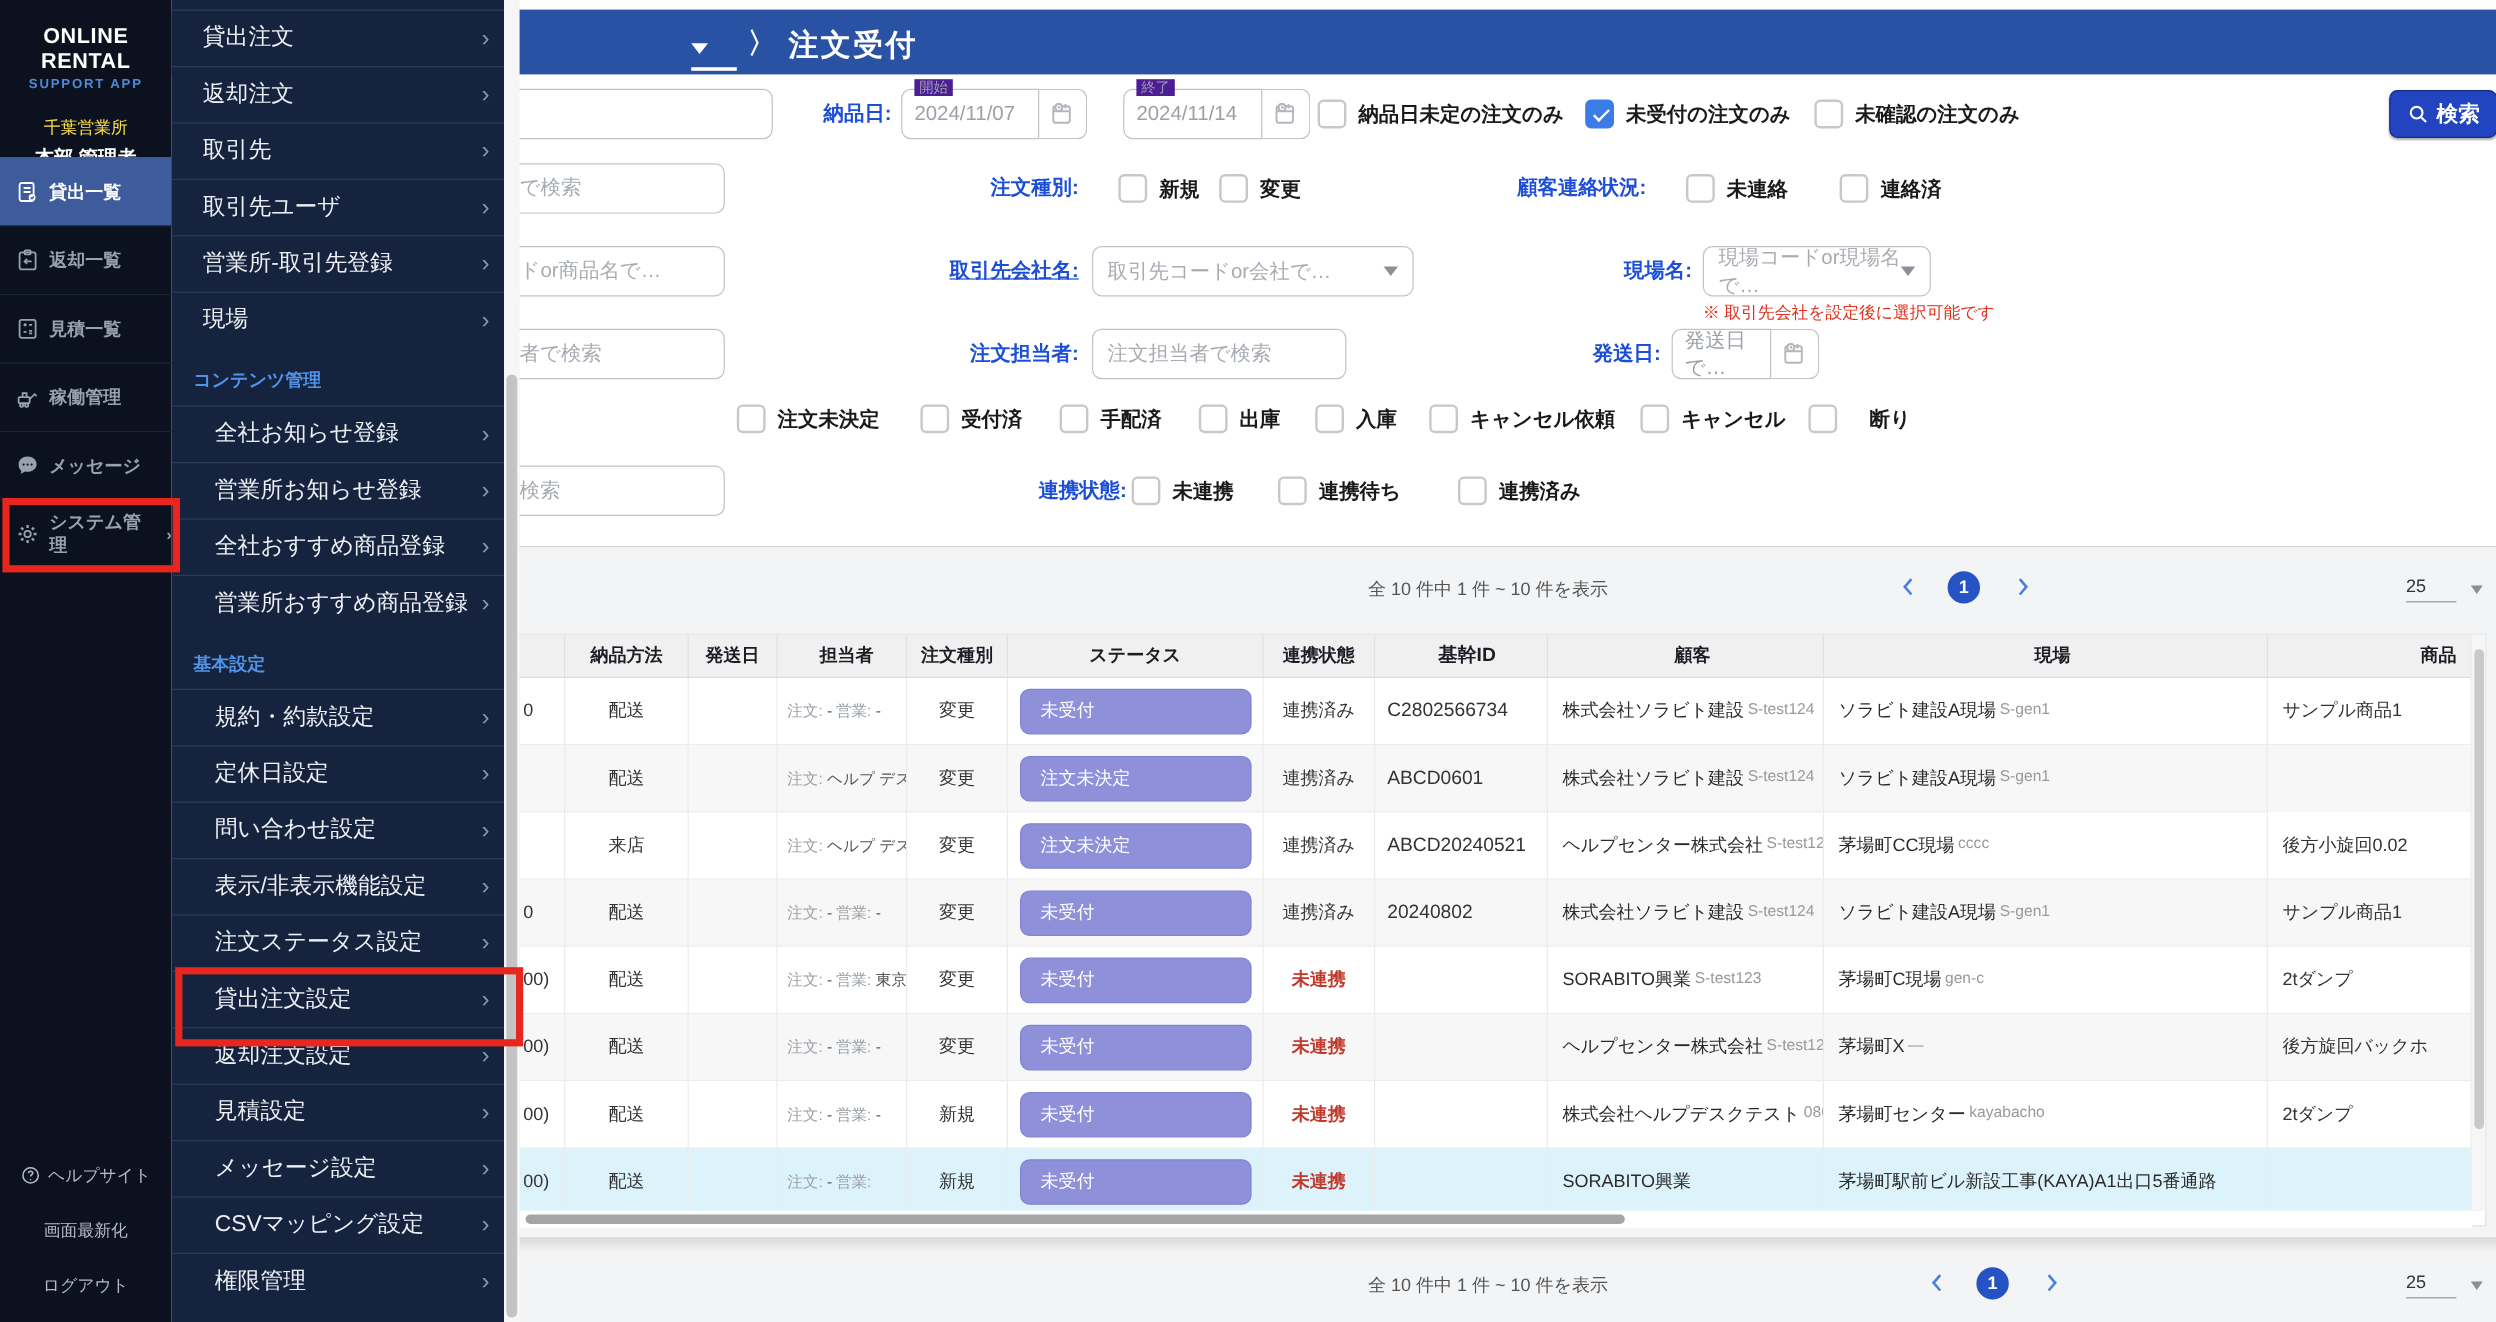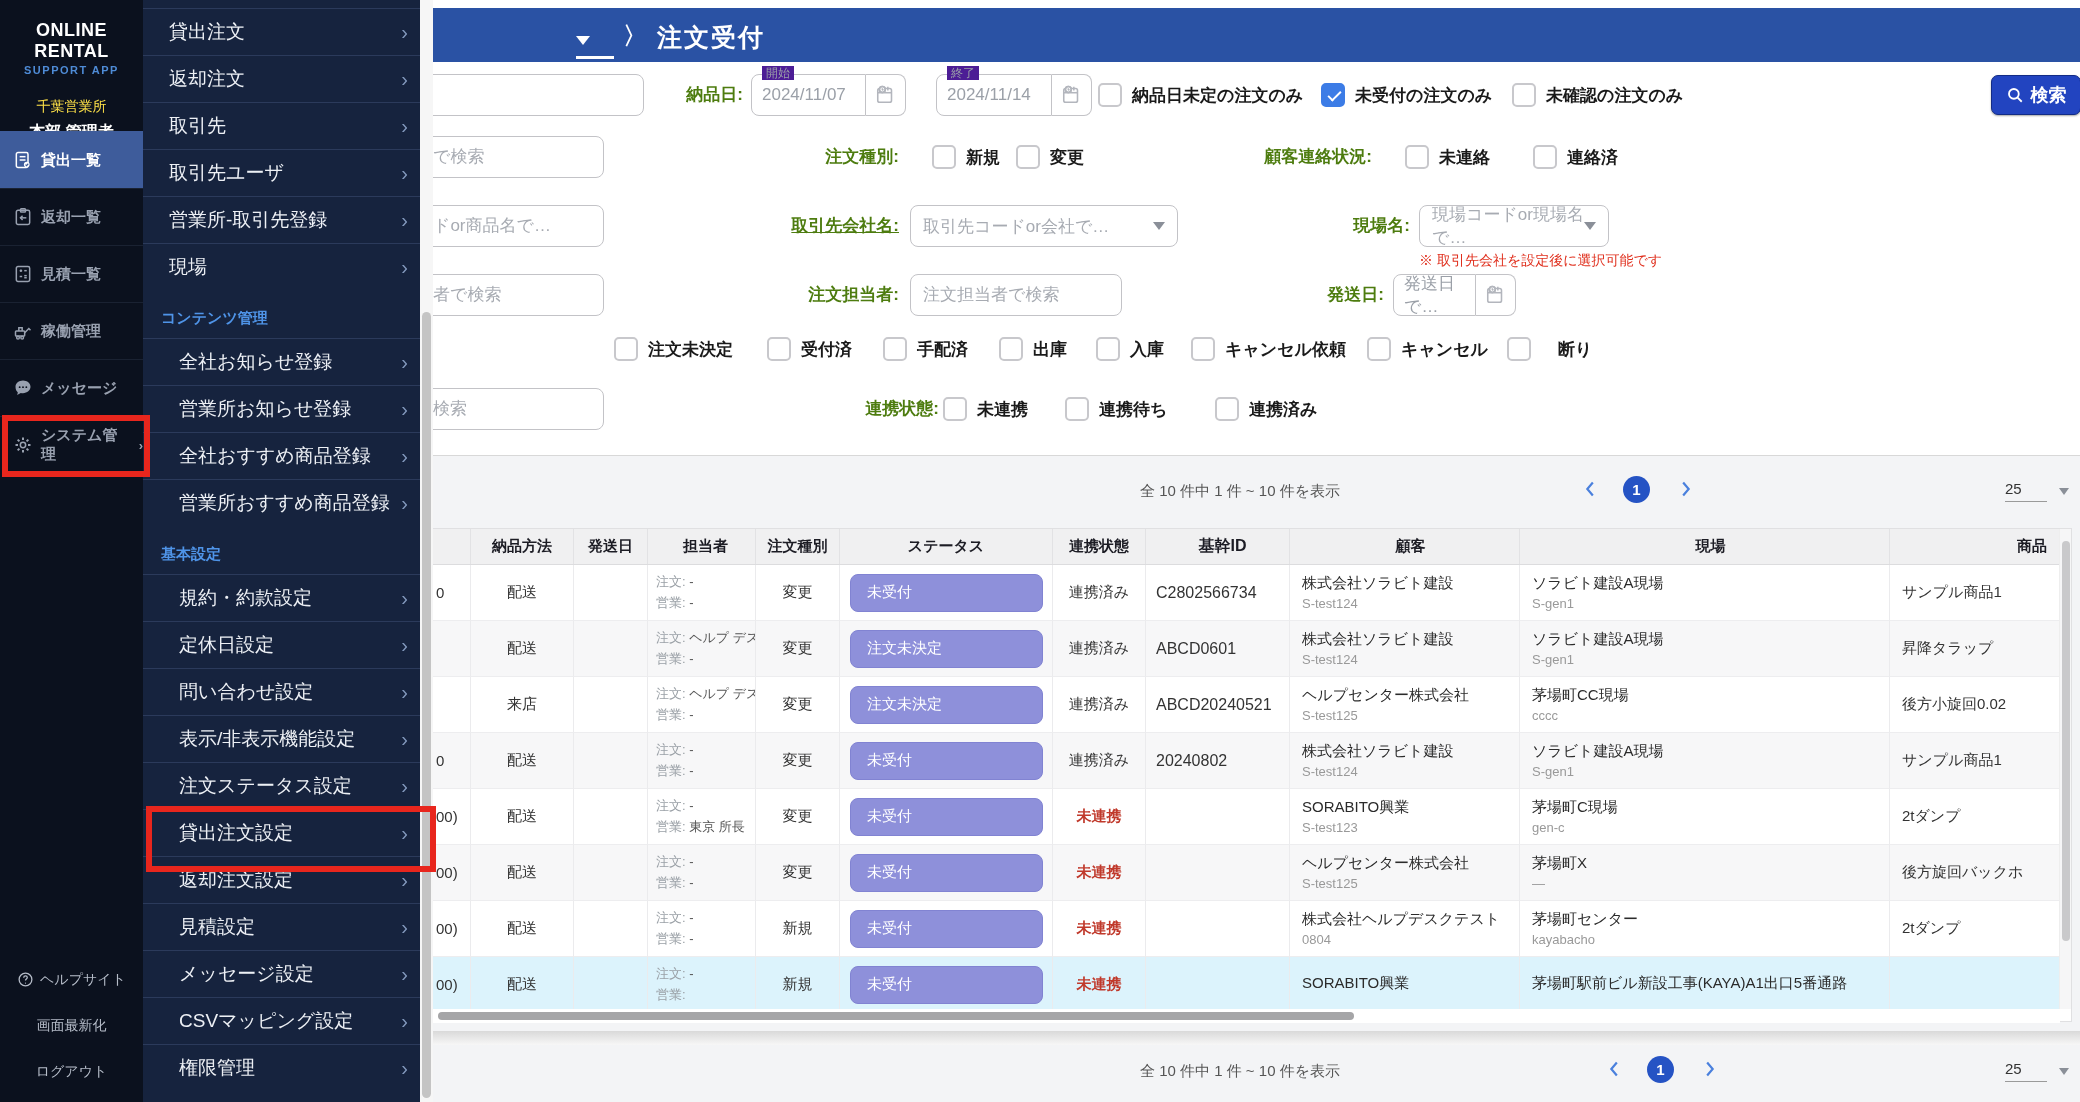--- a/index.html
+++ b/index.html
@@ -42,21 +42,21 @@
   
   .topbar { position:absolute; left:143px; top:8px; right:0; height:54px; background:#2a52a4; z-index:10; }
   .tab-caret { position:absolute; left:433px; top:28px; width:0; height:0;
     border-left:7px solid transparent; border-right:7px solid transparent; border-top:9px solid #fff; }
   .tab-underline { position:absolute; left:433px; top:48px; width:38px; height:3px; background:#fff; }
   .hdr-chev { position:absolute; left:480px; top:12px; color:#fff; font-size:24px; font-weight:700; }
   .hdr-title { position:absolute; left:514px; top:13px; color:#fff; font-size:25px; font-weight:700; letter-spacing:2px; }
 
   
   .filters { position:absolute; left:143px; top:62px; right:0; height:393px; background:#fff; z-index:5; }
-  .flabel { position:absolute; height:42px; line-height:42px; font-size:17px; font-weight:700; color:#4d7c0f; text-align:right; }
+  .flabel { position:absolute; height:42px; line-height:42px; font-size:17px; font-weight:700; color:#1d4ed8; text-align:right; }
   .tinput { position:absolute; height:42px; border:1px solid #c3c3c7; border-radius:8px; background:#fff;
     font-size:17px; color:#333; padding:0 12px; outline:none; font-family:"Liberation Sans",sans-serif; }
   .tinput::placeholder { color:#a7abb2; }
   .dgroup { position:absolute; height:42px; display:flex; }
   .dgroup .din { height:42px; border:1px solid #c3c3c7; border-radius:8px 0 0 8px; font-size:17px;
     color:#9ba0a8; padding:0 10px; display:flex; align-items:center; background:#fff; position:relative; }
   .dgroup .dico { width:40px; height:42px; border:1px solid #c3c3c7; border-left:none; border-radius:0 8px 8px 0;
     display:flex; align-items:center; justify-content:center; background:#fff; cursor:pointer; }
   .float-lab { position:absolute; top:-9px; left:10px; font-size:12px; color:#9aa0a8; background:#4c1d95; padding:0 4px; line-height:14px; }
   .selectbox { position:absolute; height:42px; border:1px solid #c3c3c7; border-radius:8px; background:#fff;
@@ -93,21 +93,21 @@
   .trow { display:flex; height:56px; background:#fff; }
   .trow:nth-child(even) { background:#f7f7f8; }
   .trow.hl { background:#dcf3fc !important; }
   .td { border-right:1px solid #ebebed; border-bottom:1px solid #ededef; font-size:15px; color:#333;
     display:flex; align-items:center; overflow:hidden; white-space:nowrap; }
   .c0{width:38px;padding-left:3px;} .c1{width:103px;justify-content:center;} .c2{width:74px;}
   .c3{width:108px;padding-left:8px;} .c4{width:84px;justify-content:center;} .c5{width:213px;}
   .c6{width:93px;justify-content:center;} .c7{width:144px;padding-left:10px;font-size:16px;}
   .c8{width:230px;padding-left:12px;} .c9{width:370px;padding-left:12px;} .c10{width:170px;padding-left:12px;}
   .th.c10 { justify-content:flex-end; padding-right:12px; }
-  .two-line { display:flex; flex-direction:column; justify-content:center; gap:3px; }
+  .two-line { display:flex; flex-direction:row; justify-content:center; gap:3px; }
   .staff { font-size:13px; color:#555; }
   .staff .glabel { color:#9aa0a6; }
   .cellmain { font-size:15px; color:#2b2b2b; }
   .cellsub { font-size:13px; color:#999; }
   .badge { margin-left:10px; width:193px; height:38px; background:#8e90da; border:1px solid #8183d2; border-radius:8px;
     color:#fff; font-size:15px; display:flex; align-items:center; padding-left:16px; }
   .linkstat.red { color:#c0392b; font-weight:600; }
   .vscroll { position:absolute; right:0; top:0; width:12px; height:480px; background:#f6f6f7; border-left:1px solid #eee; }
   .vthumb { position:absolute; left:2px; top:12px; width:8px; height:400px; background:#c9c9cb; border-radius:4px; }
   .hscroll { position:absolute; left:0; top:480px; width:1627px; height:14px; background:#fff; }
@@ -500,21 +500,20 @@
             <div class="cellmain">株式会社ソラビト建設</div>
             <div class="cellsub">S-test124</div>
           </div>
         </div>
         <div class="td c9">
           <div class="two-line">
             <div class="cellmain">ソラビト建設A現場</div>
             <div class="cellsub">S-gen1</div>
           </div>
         </div>
-        <div class="td c10">昇降タラップ</div>
       </div>
 
       <div class="trow">
         <div class="td c0"></div>
         <div class="td c1">来店</div>
         <div class="td c2"></div>
         <div class="td c3">
           <div class="two-line">
             <div class="staff"><span class="glabel">注文:</span> <span>ヘルプ デスク</span></div>
             <div class="staff"><span class="glabel">営業:</span> <span>-</span></div>

